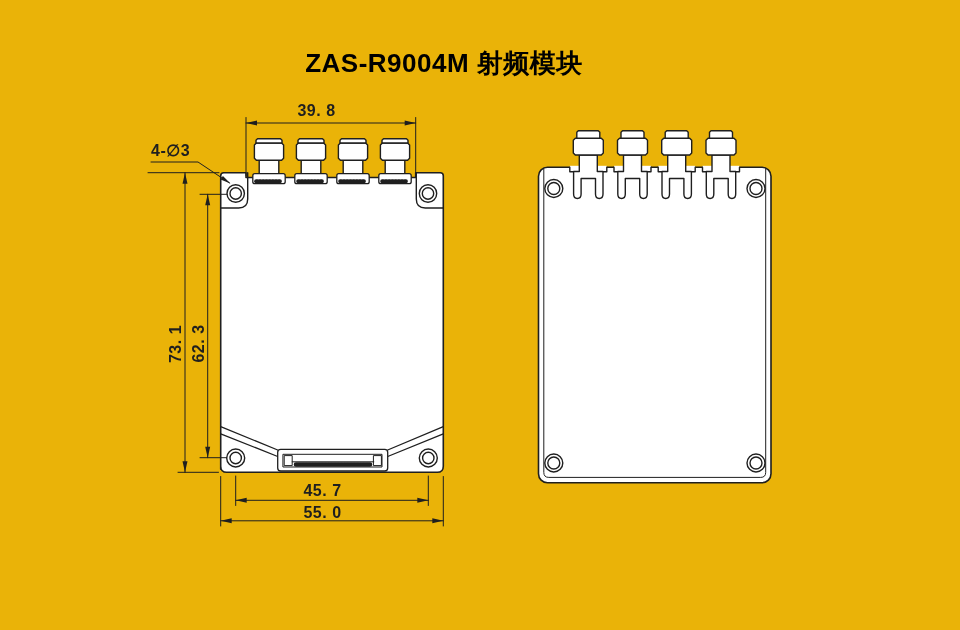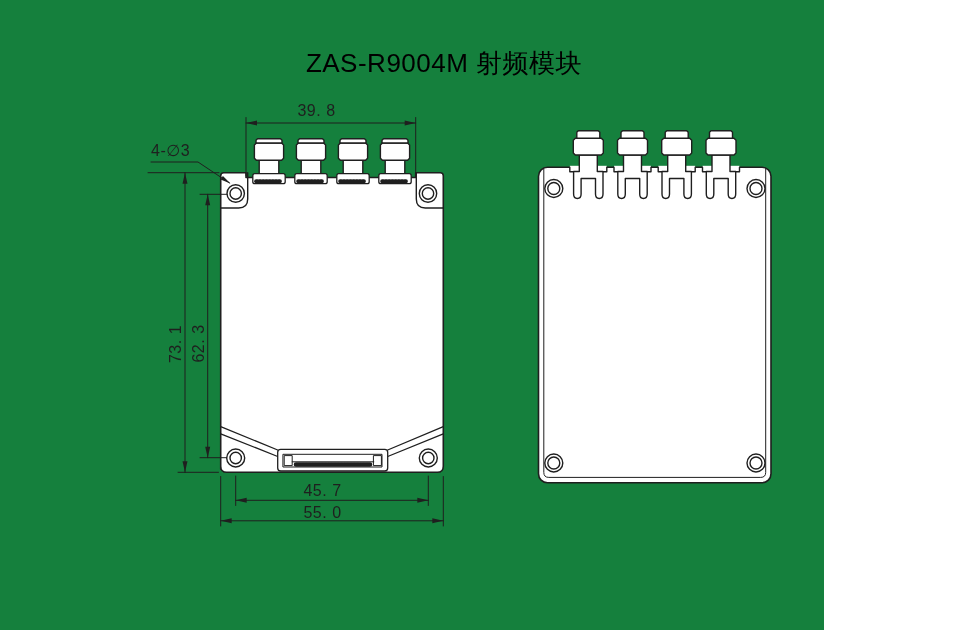--- a/index.html
+++ b/index.html
@@ -1,17 +1,17 @@
 <!DOCTYPE html>
 <html><head>
 <meta charset="utf-8">
 <style>
   html,body{margin:0;padding:0;background:#fff;}
-  .stage{position:relative;width:824px;height:630px;background:#15803d;overflow:hidden;
-         font-family:"Liberation Sans", sans-serif;}
+  .stage{position:relative;width:960px;height:630px;background:#eab308;overflow:hidden;
+         font-family:"Liberation Sans", sans-serif;font-weight:bold;}
   .title{position:absolute;left:444px;top:49px;transform:translateX(-50%);
          font-size:26px;line-height:28px;color:#000;white-space:nowrap;letter-spacing:.5px;}
   svg{position:absolute;left:0;top:0;}
   svg text{font-family:"Liberation Sans", sans-serif;font-size:16px;letter-spacing:.5px;}
 </style>
 </head>
 <body>
 
 <div class="stage">
   <div class="title">ZAS-R9004M 射频模块</div>

